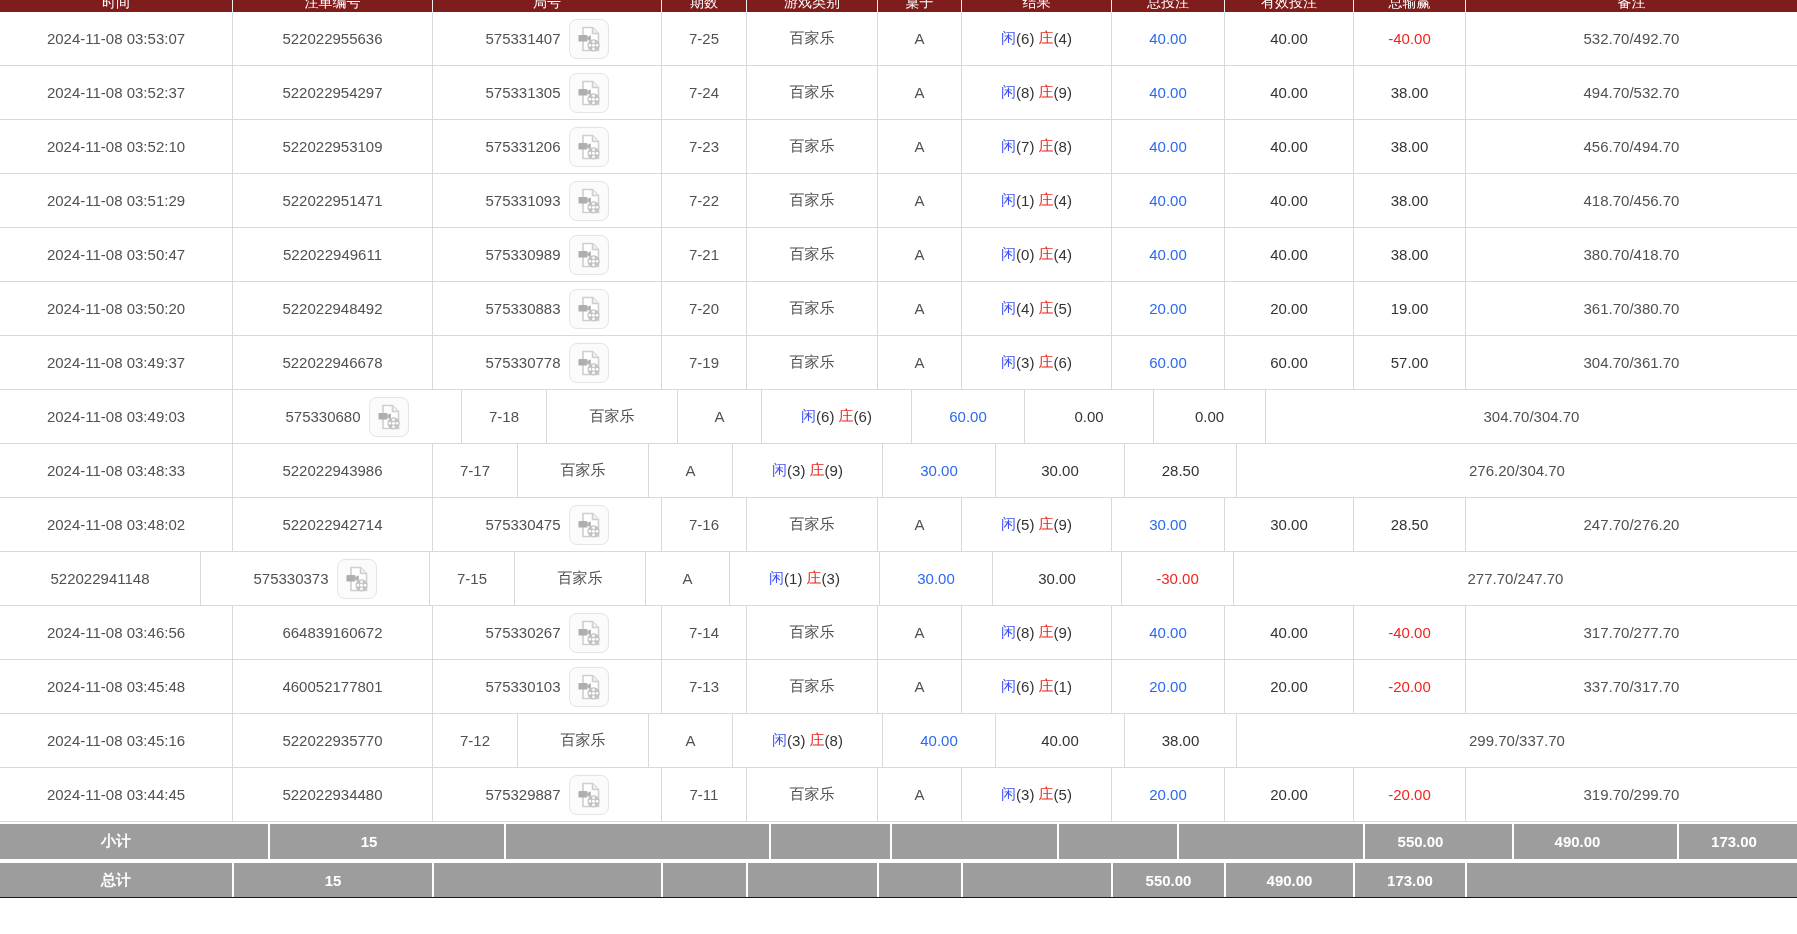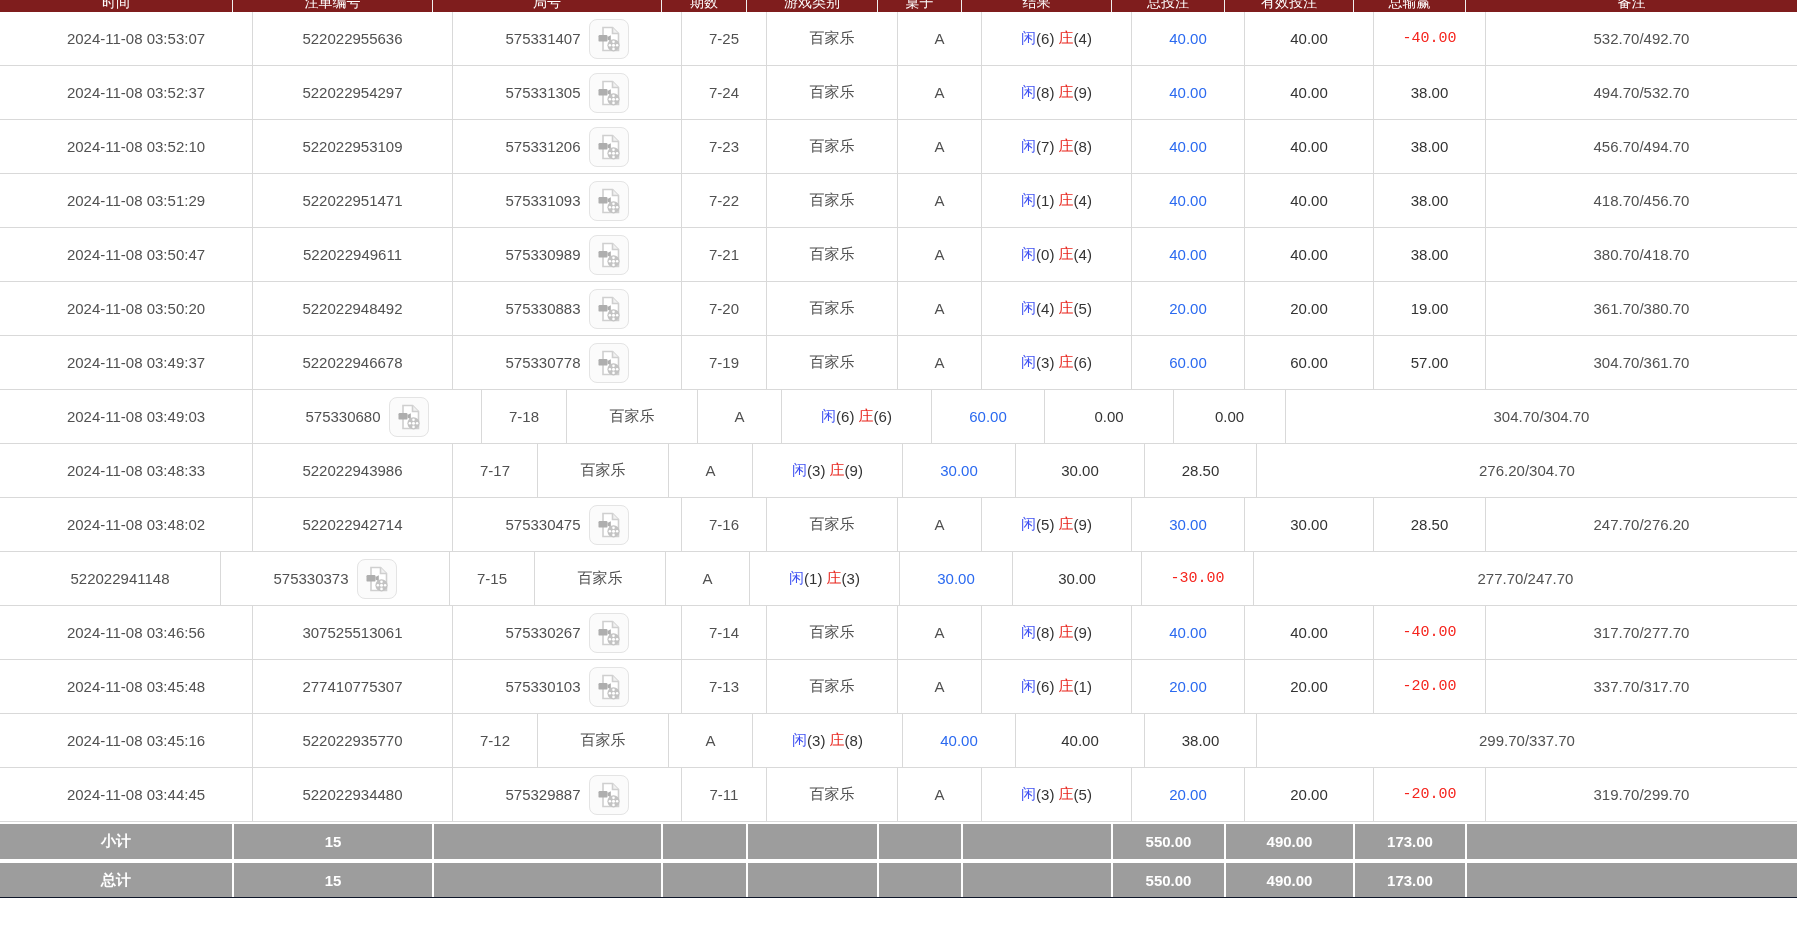--- a/index.html
+++ b/index.html
@@ -8,46 +8,46 @@
   .app { position:relative; width:1797px; height:934px; background:#ffffff; overflow:hidden; }
 
   
   .thead-clip { height:12px; overflow:hidden; background:#7f1d1d; }
   .thead { display:flex; height:40px; margin-top:-18px; }
   .th { color:#ffffff; font-size:14px; text-align:center; line-height:40px; height:40px;
         flex:0 0 auto; overflow:hidden; white-space:nowrap; }
   .th + .th { border-left:1px solid #f0f0f0; }
 
   
-  .row { display:flex; height:54px; border-bottom:1px solid #d9d9d9; background:#ffffff;padding-left:20px; }
+  .row { display:flex; height:54px; border-bottom:1px solid #d9d9d9; background:#ffffff; }
   .cell { height:100%; display:flex; align-items:center; justify-content:center;
           font-size:15px; color:#515151; flex:0 0 auto; white-space:nowrap; }
   .cell + .cell { border-left:1px solid #d9d9d9; }
 
   .c0 { width:232px; } .c1 { width:200px; } .c2 { width:229px; }
   .c3 { width:85px; }  .c4 { width:131px; } .c5 { width:84px; }
   .c6 { width:150px; } .c7 { width:113px; } .c8 { width:129px; }
   .c9 { width:112px; } .c10 { flex:1 1 auto; }
 
   .amt-blue { color:#2b6af0; }
   .amt-dark { color:#333333; }
-  .amt-neg  { color:#f5231c;font-family:Liberation Mono, monospace; }
+  .amt-neg  { color:#f5231c; }
 
   .res-p { color:#3f51f2; }
   .res-b { color:#e8251d; }
   .res-v { color:#333333; }
 
   .round-num { margin-right:8px; color:#515151;text-align:right; }
   .replay-btn { width:40px; height:40px; border:1px solid #e4e4e4; border-radius:8px;
                 background:#fbfbfb; display:flex; align-items:center; justify-content:center;
                 cursor:pointer; padding:0; }
 
   
   .trow { display:flex; height:35px; background:#9d9d9d; }
-  .trow.sub { margin-top:2px; }
+  .trow.sub { margin-top:2px;gap:36px; }
   .trow .cell { color:#ffffff; font-weight:700; font-size:15px; }
   .trow .cell + .cell { border-left:2px solid #ffffff; }
   .total-spacer { height:4px; background:#ffffff; }
   .trow.grand { border-bottom:1px solid #0f172a; }
 </style>
 </head>
 <body>
 
 <div class="app">
 
@@ -429,21 +429,21 @@
           <span class="res-b">庄</span>
           <span class="res-v">(3)</span>
         </div>
         <div class="cell c7 amt-blue">30.00</div>
         <div class="cell c8 amt-dark">30.00</div>
         <div class="cell c9 amt-neg">-30.00</div>
         <div class="cell c10">277.70/247.70</div>
       </div>
       <div class="row">
         <div class="cell c0">2024-11-08 03:46:56</div>
-        <div class="cell c1">307525513061</div>
+        <div class="cell c1">664839160672</div>
         <div class="cell c2">
           <span class="round-num">575330267</span>
           <button class="replay-btn">
             <svg width="30" height="30" viewBox="0 0 30 30" fill="none">
               <path d="M9 3.5 H18.5 L24.5 9.5 V26.5 H9 Z" fill="#ffffff" stroke="#cfcfcf" stroke-width="1.6"></path>
               <path d="M18.5 3.5 V9.5 H24.5" fill="#f1f1f1" stroke="#cfcfcf" stroke-width="1.6"></path>
               <rect x="4.5" y="11" width="9" height="6.6" rx="1.2" fill="#aeaeae"></rect>
               <path d="M13.5 13 L16.8 11.2 V17.4 L13.5 15.6 Z" fill="#aeaeae"></path>
               <circle cx="19.5" cy="21.3" r="6.1" fill="#c3c3c3"></circle>
               <circle cx="19.5" cy="21.3" r="1.5" fill="#ffffff"></circle>
@@ -464,21 +464,21 @@
           <span class="res-b">庄</span>
           <span class="res-v">(9)</span>
         </div>
         <div class="cell c7 amt-blue">40.00</div>
         <div class="cell c8 amt-dark">40.00</div>
         <div class="cell c9 amt-neg">-40.00</div>
         <div class="cell c10">317.70/277.70</div>
       </div>
       <div class="row">
         <div class="cell c0">2024-11-08 03:45:48</div>
-        <div class="cell c1">277410775307</div>
+        <div class="cell c1">460052177801</div>
         <div class="cell c2">
           <span class="round-num">575330103</span>
           <button class="replay-btn">
             <svg width="30" height="30" viewBox="0 0 30 30" fill="none">
               <path d="M9 3.5 H18.5 L24.5 9.5 V26.5 H9 Z" fill="#ffffff" stroke="#cfcfcf" stroke-width="1.6"></path>
               <path d="M18.5 3.5 V9.5 H24.5" fill="#f1f1f1" stroke="#cfcfcf" stroke-width="1.6"></path>
               <rect x="4.5" y="11" width="9" height="6.6" rx="1.2" fill="#aeaeae"></rect>
               <path d="M13.5 13 L16.8 11.2 V17.4 L13.5 15.6 Z" fill="#aeaeae"></path>
               <circle cx="19.5" cy="21.3" r="6.1" fill="#c3c3c3"></circle>
               <circle cx="19.5" cy="21.3" r="1.5" fill="#ffffff"></circle>

